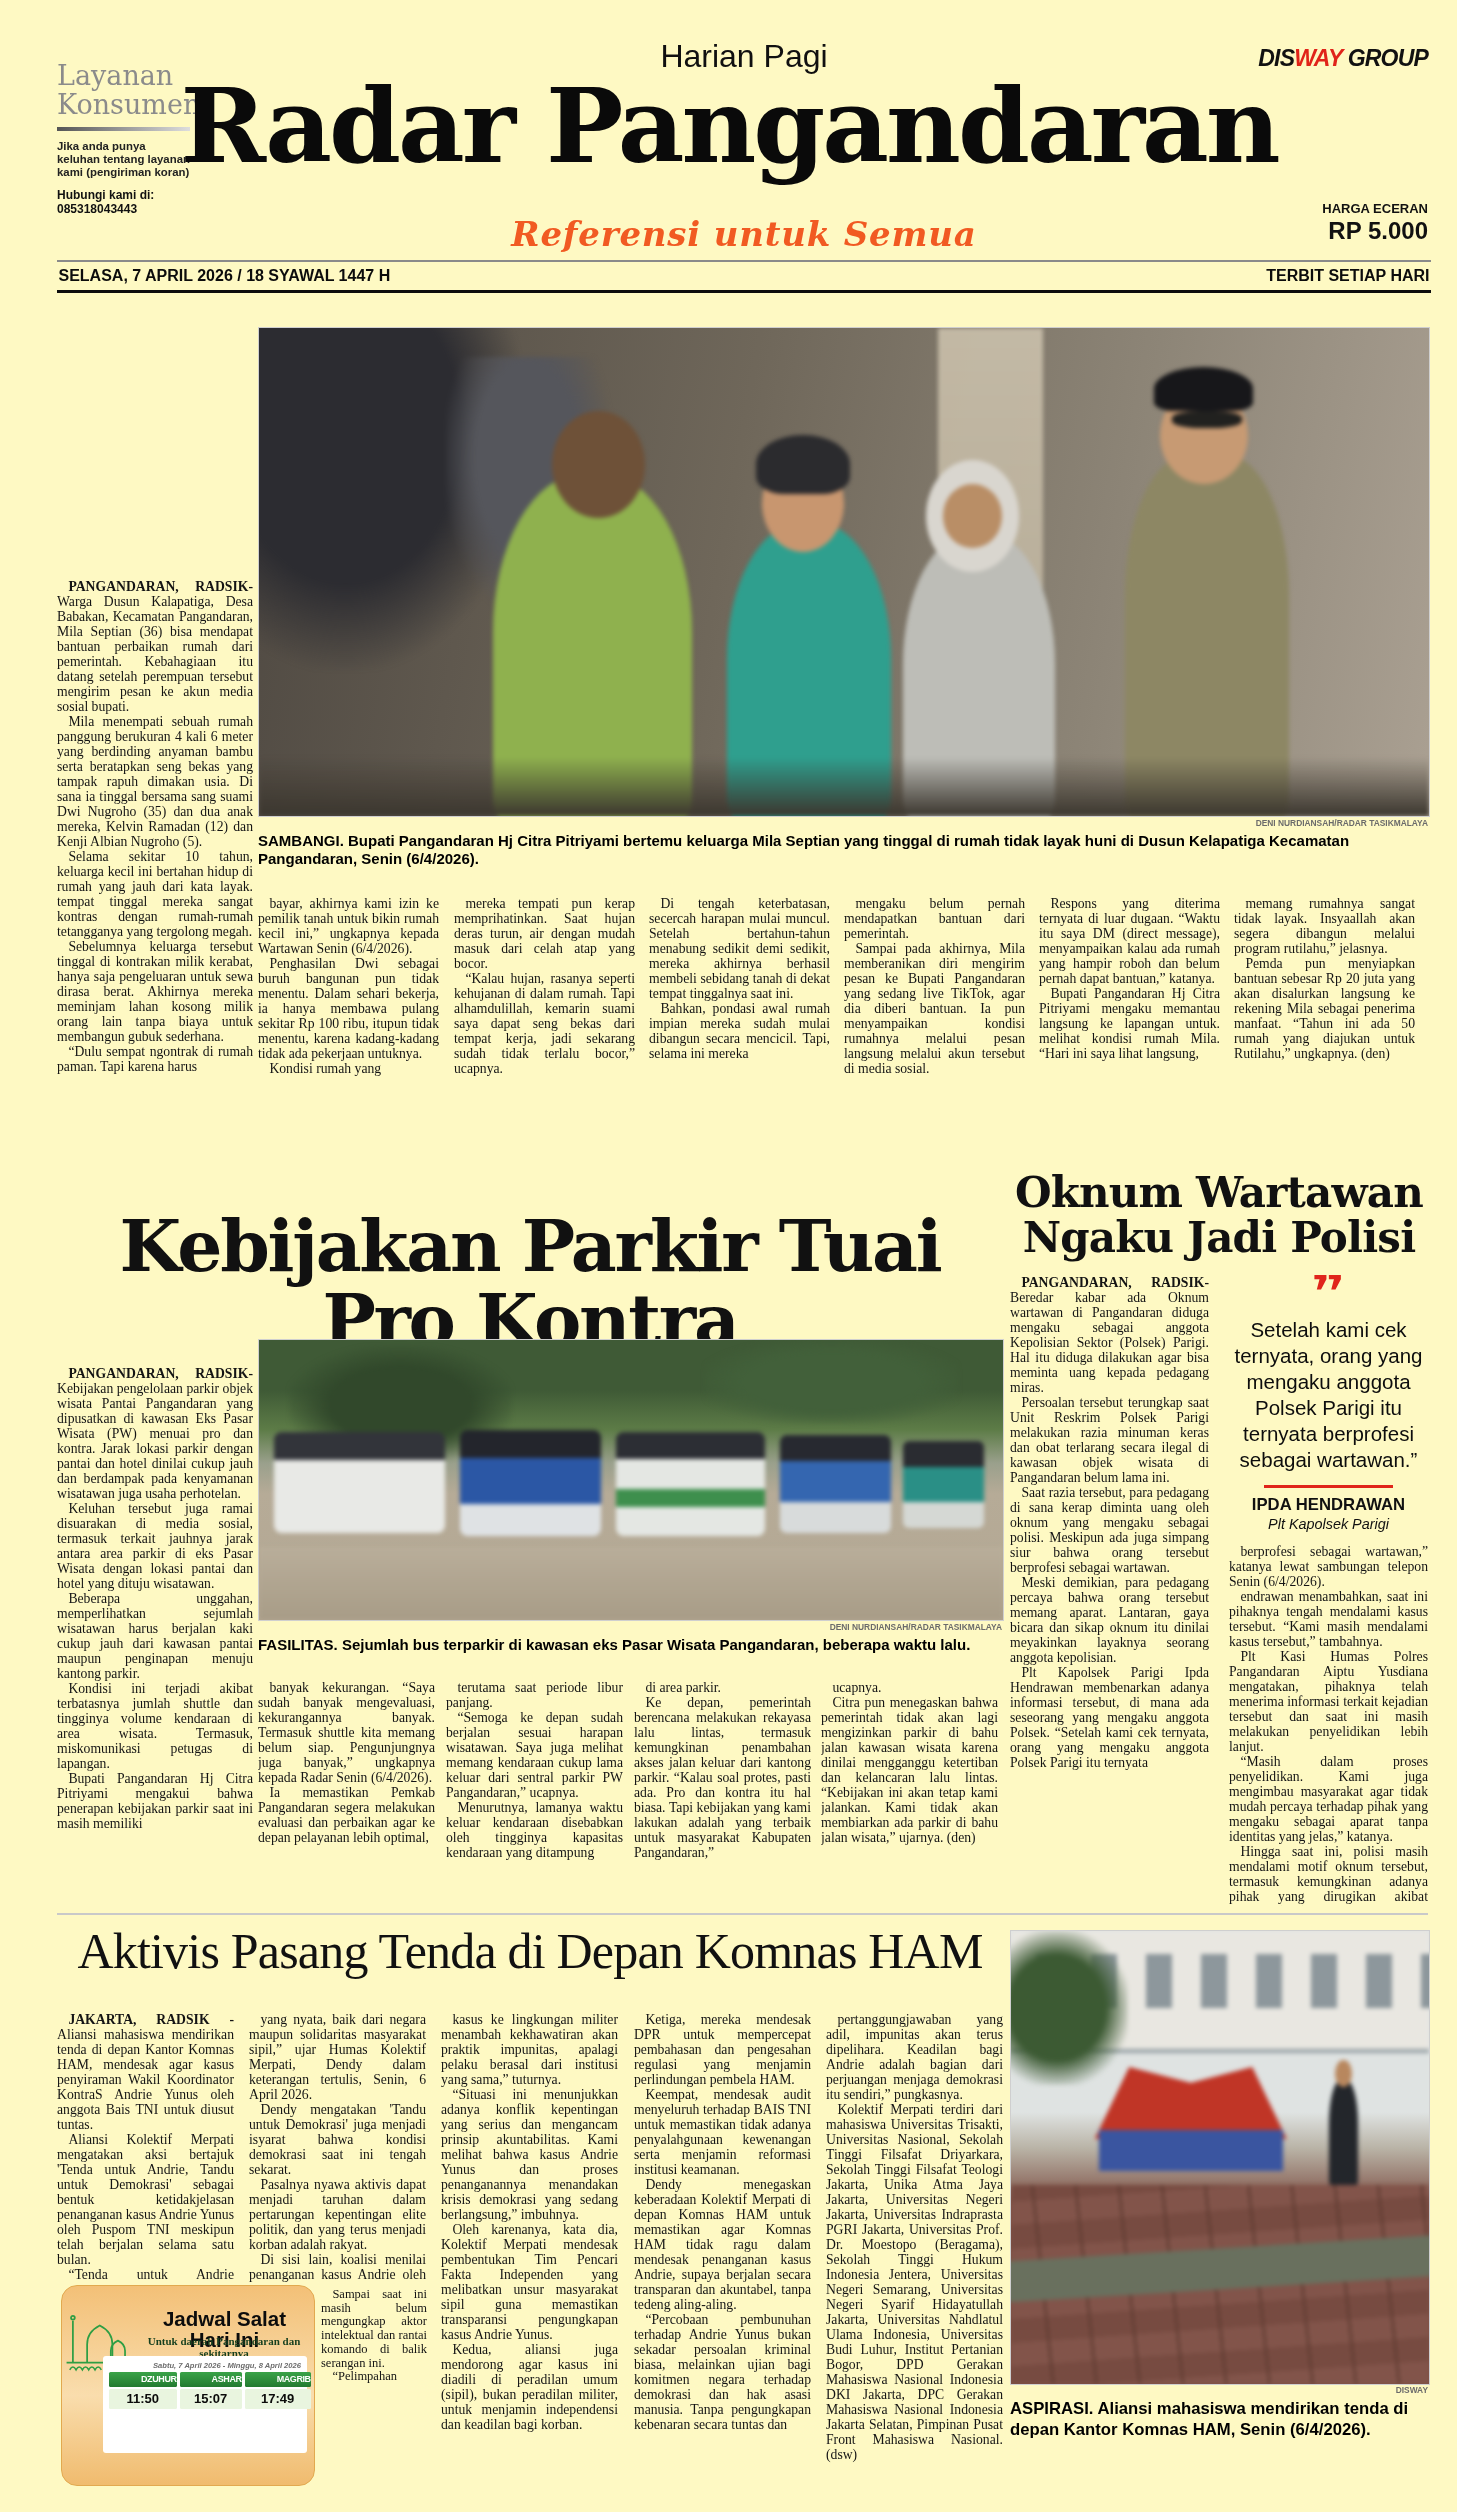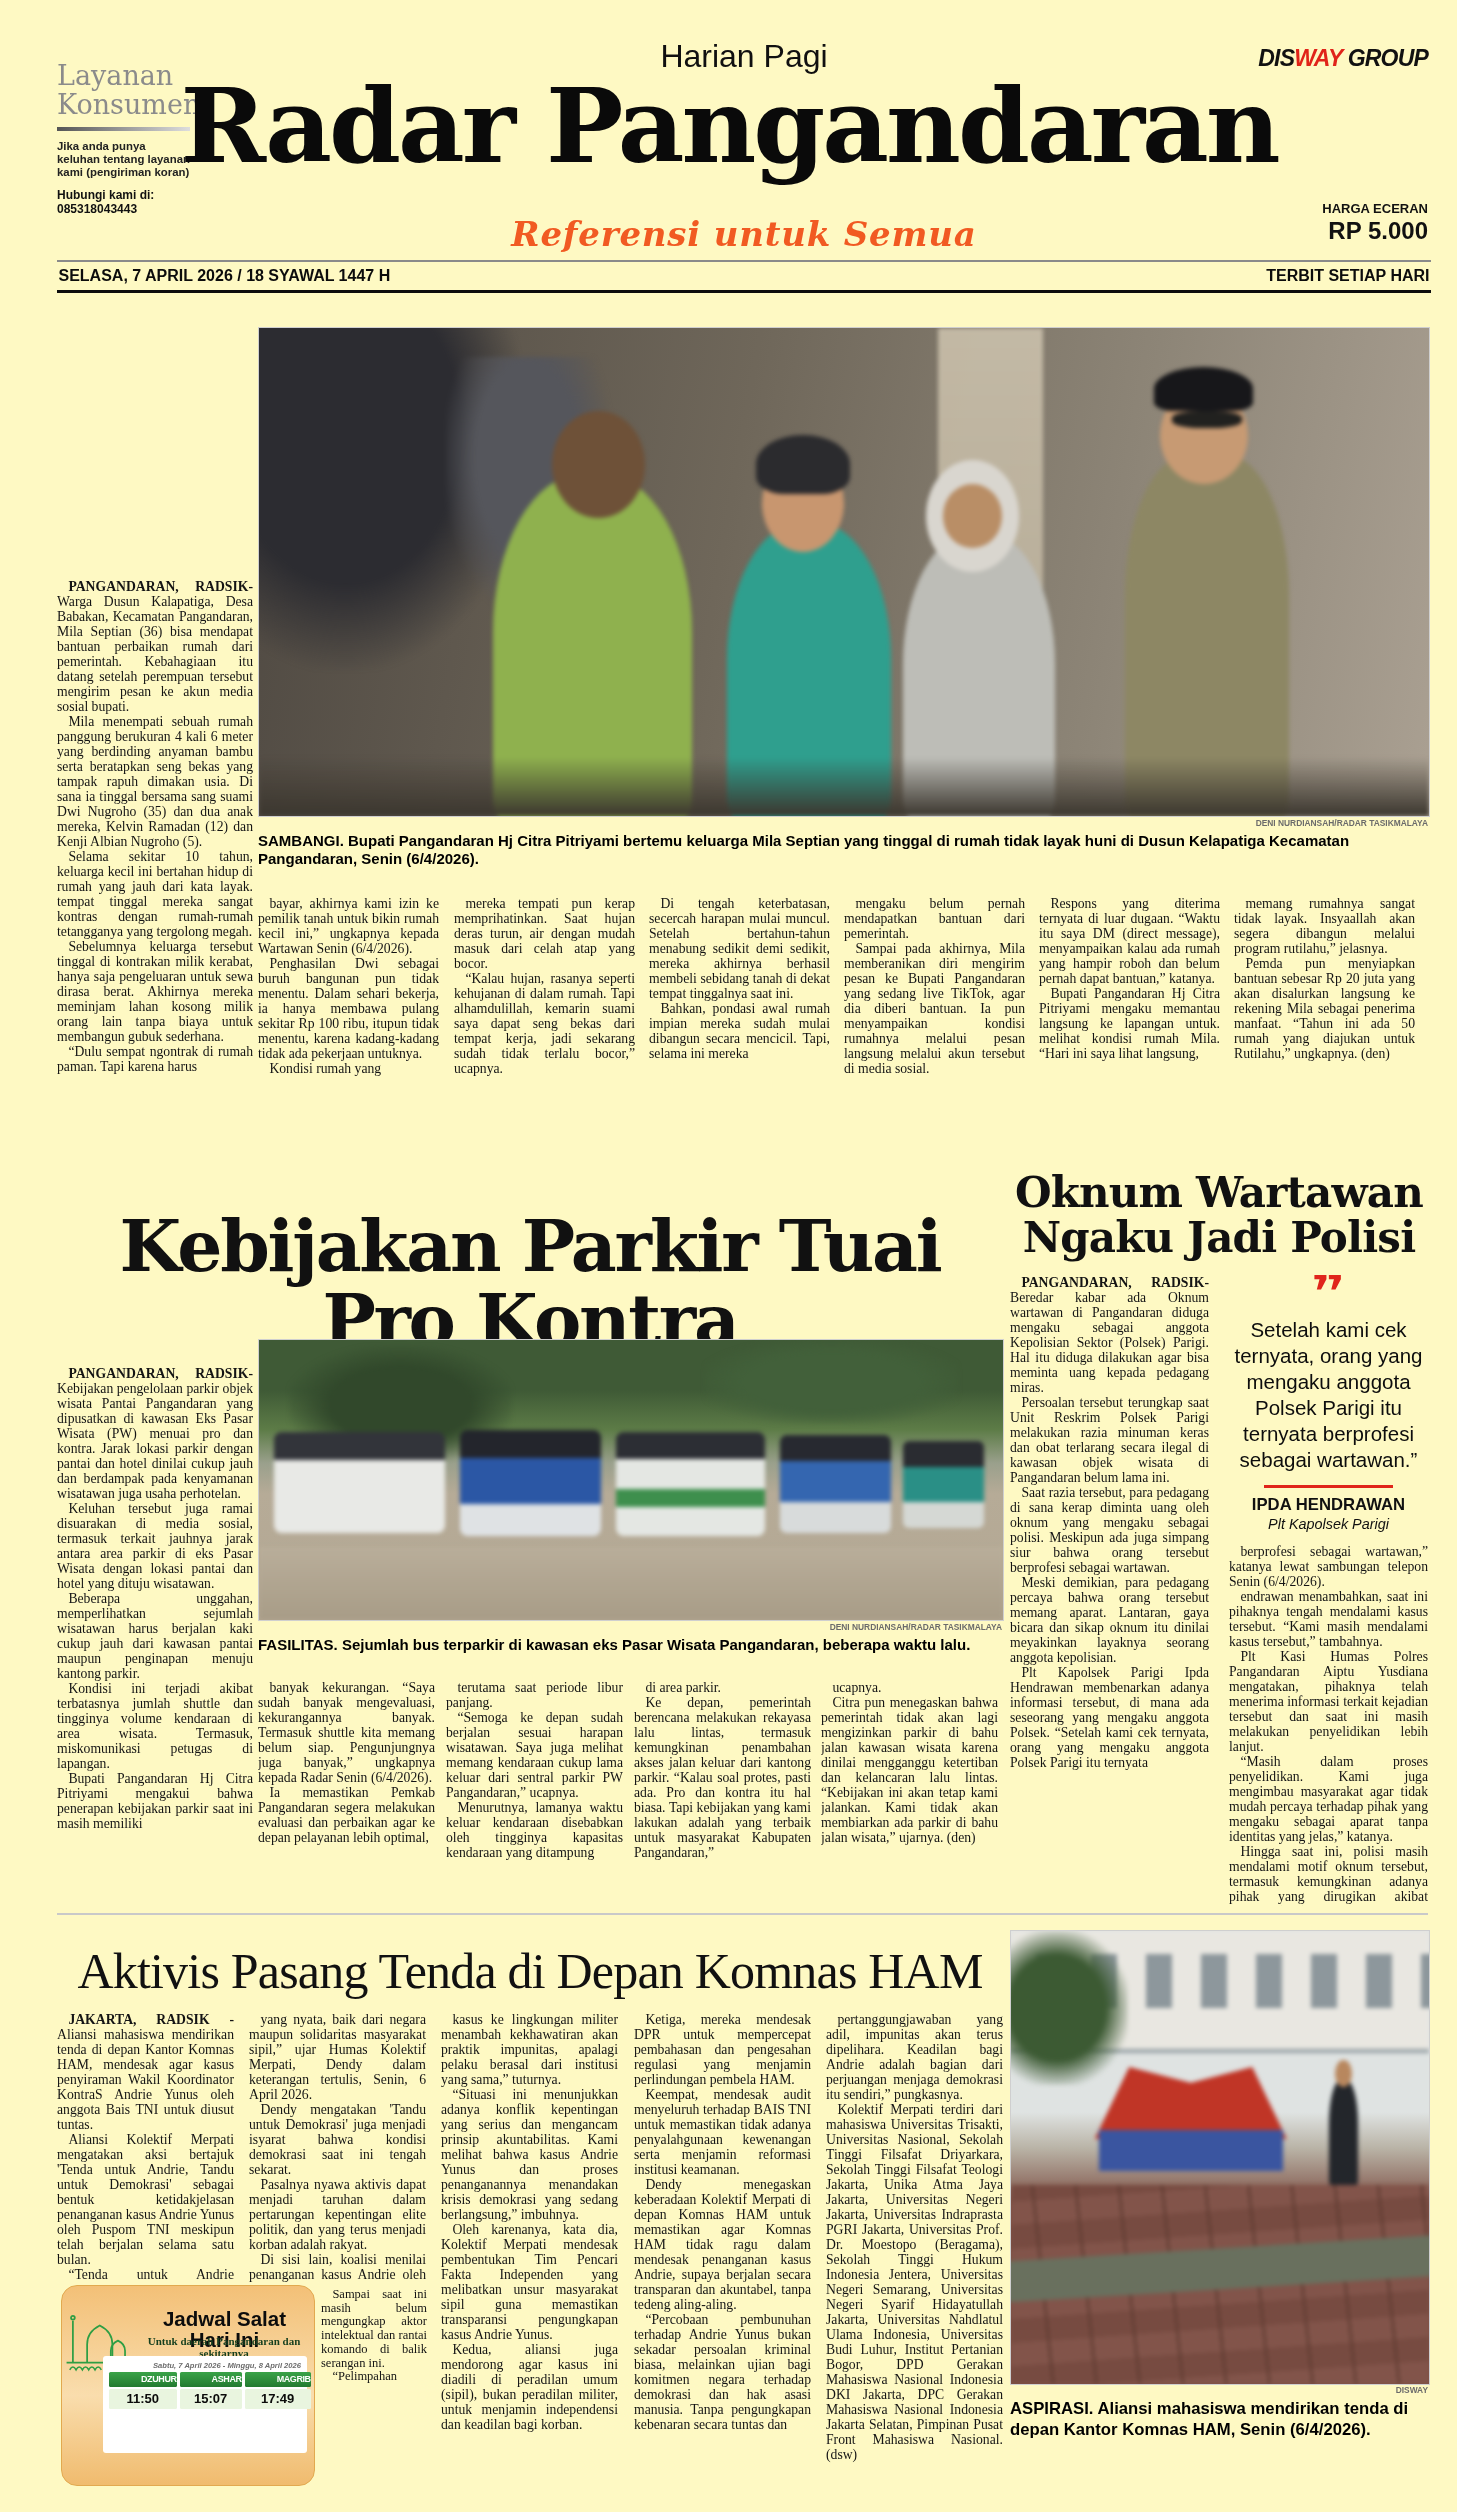--- a/index.html
+++ b/index.html
@@ -24,21 +24,21 @@
            display:flex;justify-content:space-between;align-items:center;padding:6px 1.5px;}
   .datebar span{font:bold 16px/1 "Liberation Sans",sans-serif;color:#0c0c0c;}
   
   .hl1{font-family:"DejaVu Serif",serif;font-weight:bold;font-size:39px;line-height:1.05;
        text-align:right;letter-spacing:-0.8px;}
   .hl2{font-family:"DejaVu Serif",serif;font-weight:bold;font-size:71px;line-height:1.04;
        text-align:center;letter-spacing:-2.3px;margin-top:31px;}
   .hl3{font-family:"DejaVu Serif",serif;font-weight:bold;font-size:42px;line-height:1.08;
        text-align:center;letter-spacing:-0.8px;}
   .hl4{font-family:"Liberation Serif",serif;font-weight:500;font-size:50px;line-height:1.05;
-       text-align:center;letter-spacing:-0.8px;white-space:nowrap;margin-top:20px;}
+       text-align:center;letter-spacing:-0.8px;white-space:nowrap;}
   
   .body-col{font-size:13.7px;line-height:15px;text-align:justify;overflow:hidden;color:#141414;}
   .para{margin:0;text-indent:11.4px;}
   .dl{font-weight:bold;}
   .strip{font-size:12.5px;line-height:13.7px;}
   
   .credit{font:bold 8.4px/10px "Liberation Sans",sans-serif;color:#6b6b6b;text-align:right;}
   .caption{font:bold 15px/18px "Liberation Sans",sans-serif;color:#000;}
   
   .photo{position:absolute;overflow:hidden;background:#9a938a;border:0.8px solid #cfcfcf;}

